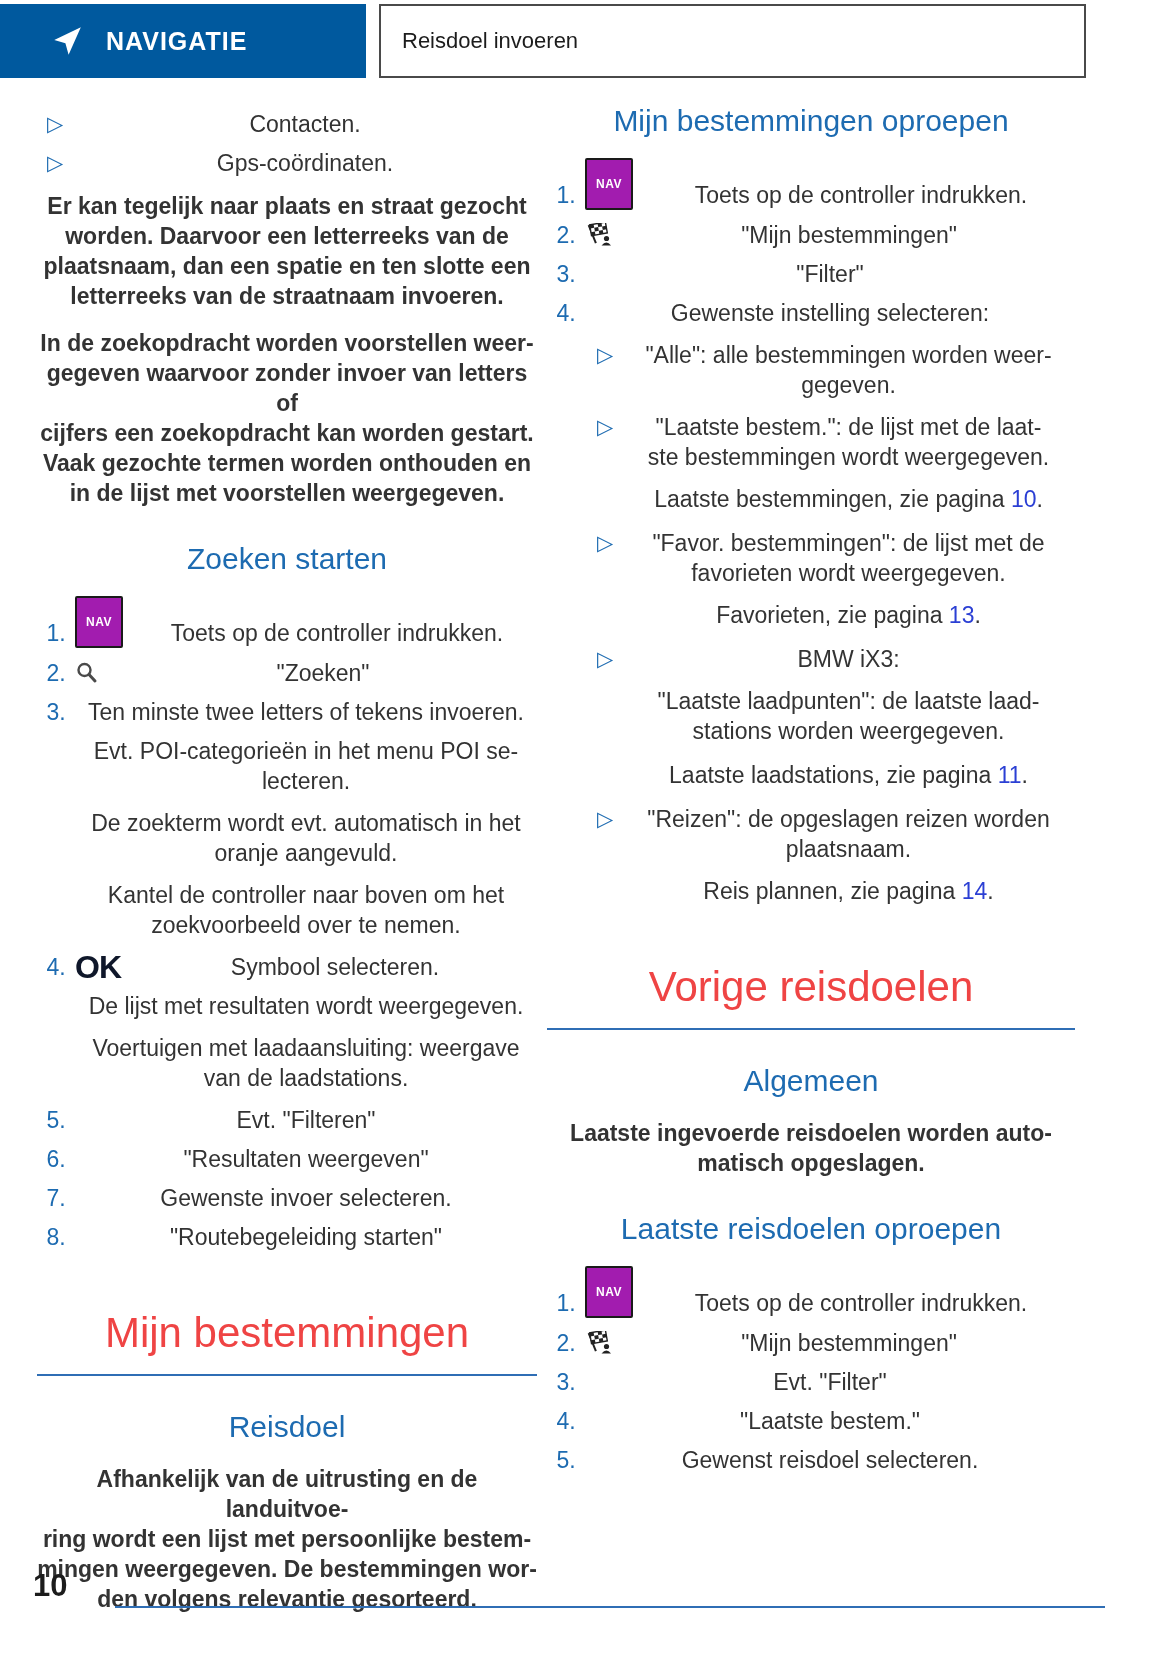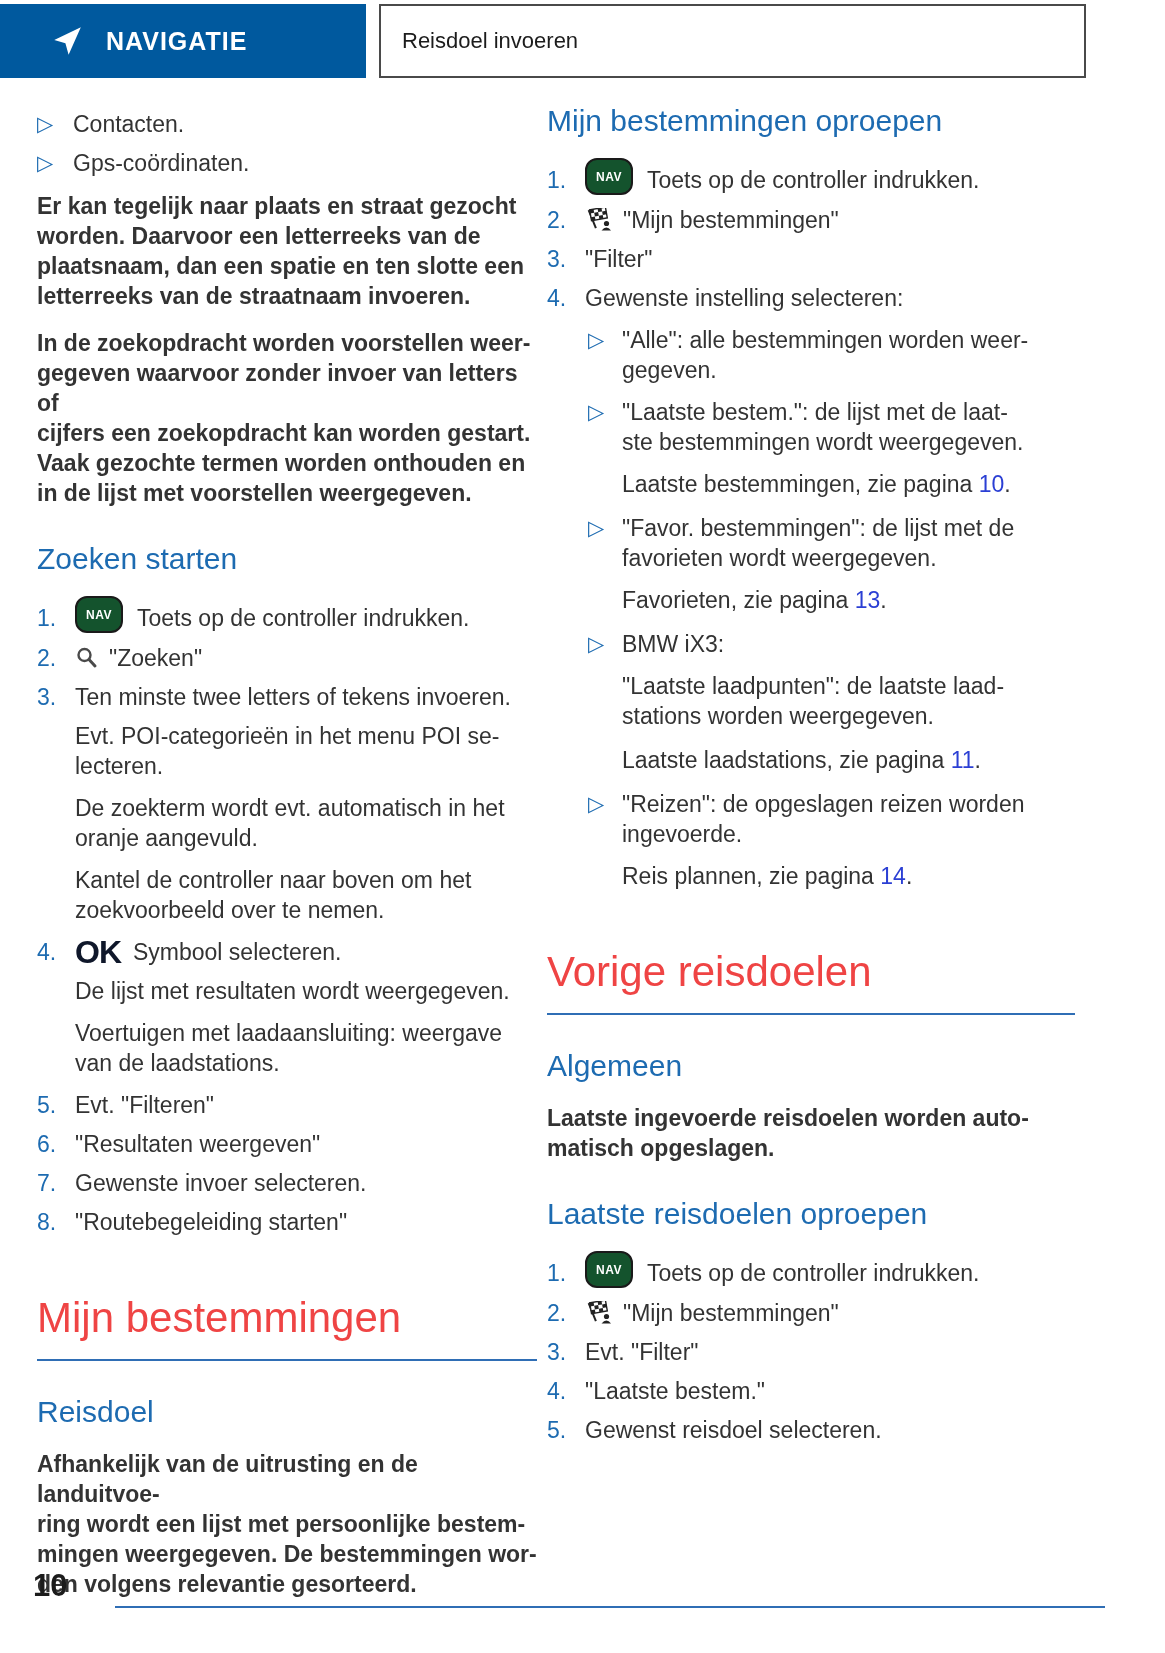--- a/index.html
+++ b/index.html
@@ -1,17 +1,17 @@
 <!DOCTYPE html>
 <html><head>
 <meta charset="utf-8">
 <style>
   html,body{margin:0;padding:0;background:#ffffff;}
   #page{position:relative;width:1165px;height:1653px;background:#fff;overflow:hidden;
-        font-family:"Liberation Sans","DejaVu Sans",sans-serif;color:#333;}
+        font-family:"Liberation Sans","DejaVu Sans",sans-serif;color:#333;text-align:center;}
   
   #banner{position:absolute;left:0;top:4px;width:366px;height:74px;background:#00599e;
           display:flex;align-items:center;}
   #banner .navicon{margin-left:50px;width:34px;height:34px;flex:0 0 auto;}
   #banner .navlabel{color:#fff;font-size:25px;font-weight:bold;letter-spacing:1px;margin-left:22px;}
   #titlebox{position:absolute;left:379px;top:4px;width:703px;height:70px;background:#fff;
             border:2px solid #4a4a4a;display:flex;align-items:center;}
   #titlebox .title{margin-left:21px;font-size:22px;color:#1c1c1c;}
   
   .col{position:absolute;top:104px;font-size:23px;line-height:30px;color:#333;}
@@ -26,22 +26,22 @@
   .li{display:flex;margin:9px 0;}
   .li .num{flex:0 0 38px;color:#1d6bb1;}
   .li.key{margin:16px 0 10px 0;align-items:flex-end;}
   .li.key .num{align-self:flex-end;}
   .cont{margin:9px 0 12px 38px;}
   .sub{display:flex;margin:12px 0;padding-left:41px;}
   .sub .tri{flex:0 0 34px;}
   .subcont{margin:12px 0 14px 75px;}
   .pagelink{color:#2b3fd4;cursor:pointer;}
   
-  .navkey{display:inline-flex;width:48px;height:37px;background:#14532d;border:2px solid #1a1a1a;
-          border-radius:12px;align-items:center;justify-content:center;box-sizing:border-box;
+  .navkey{display:inline-flex;width:48px;height:52px;background:#a21caf;border:2px solid #1a1a1a;
+          border-radius:2px;align-items:center;justify-content:center;box-sizing:border-box;
           margin-right:14px;flex:0 0 auto;}
   .navkey span{color:#fff;font-size:12px;font-weight:bold;letter-spacing:.5px;}
   .inlineicon{flex:0 0 auto;margin-right:10px;position:relative;top:3px;}
   .oksym{font-weight:bold;color:#0f172a;font-size:32px;letter-spacing:-1px;margin-right:12px;
          font-family:"Liberation Sans Narrow","Liberation Sans",sans-serif;}
   .litext{flex:1 1 auto;}
   
   #pageno{position:absolute;left:33px;top:1568px;font-size:31px;font-weight:bold;color:#1c1c1c;}
   #footrule{position:absolute;left:115px;top:1606px;width:990px;height:0;border-top:2px solid #2f6eb5;}
 </style>
@@ -173,21 +173,21 @@
       </div>
       <div class="subcont"><span>Favorieten, zie pagina </span><span class="pagelink">13</span><span>.</span></div>
       <div class="sub">
         <span class="tri">▷</span>
         <span class="litext"><span>BMW iX3:</span></span>
       </div>
       <div class="subcont"><span>"Laatste laadpunten": de laatste laad-</span><br><span>stations worden weergegeven.</span></div>
       <div class="subcont"><span>Laatste laadstations, zie pagina </span><span class="pagelink">11</span><span>.</span></div>
       <div class="sub">
         <span class="tri">▷</span>
-        <span class="litext"><span>"Reizen": de opgeslagen reizen worden</span><br><span>ingevoerde.</span></span>
+        <span class="litext"><span>"Reizen": de opgeslagen reizen worden</span><br><span>plaatsnaam.</span></span>
       </div>
       <div class="subcont"><span>Reis plannen, zie pagina </span><span class="pagelink">14</span><span>.</span></div>
       <div class="h2">Vorige reisdoelen</div>
       <div class="h2rule"></div>
       <div class="h3">Algemeen</div>
       <div class="p"><span>Laatste ingevoerde reisdoelen worden auto-</span><br><span>matisch opgeslagen.</span></div>
       <div class="h3">Laatste reisdoelen oproepen</div>
       <div class="li key">
         <span class="num">1.</span>
         <span class="navkey">

